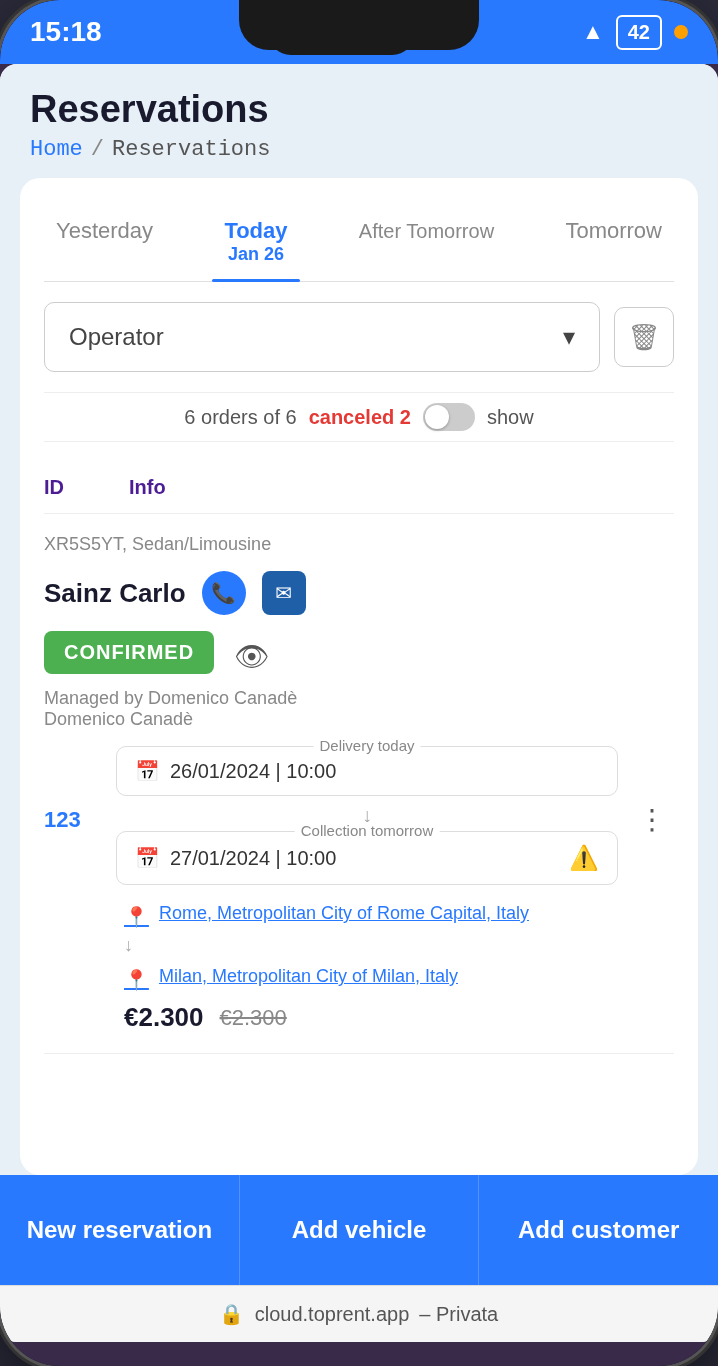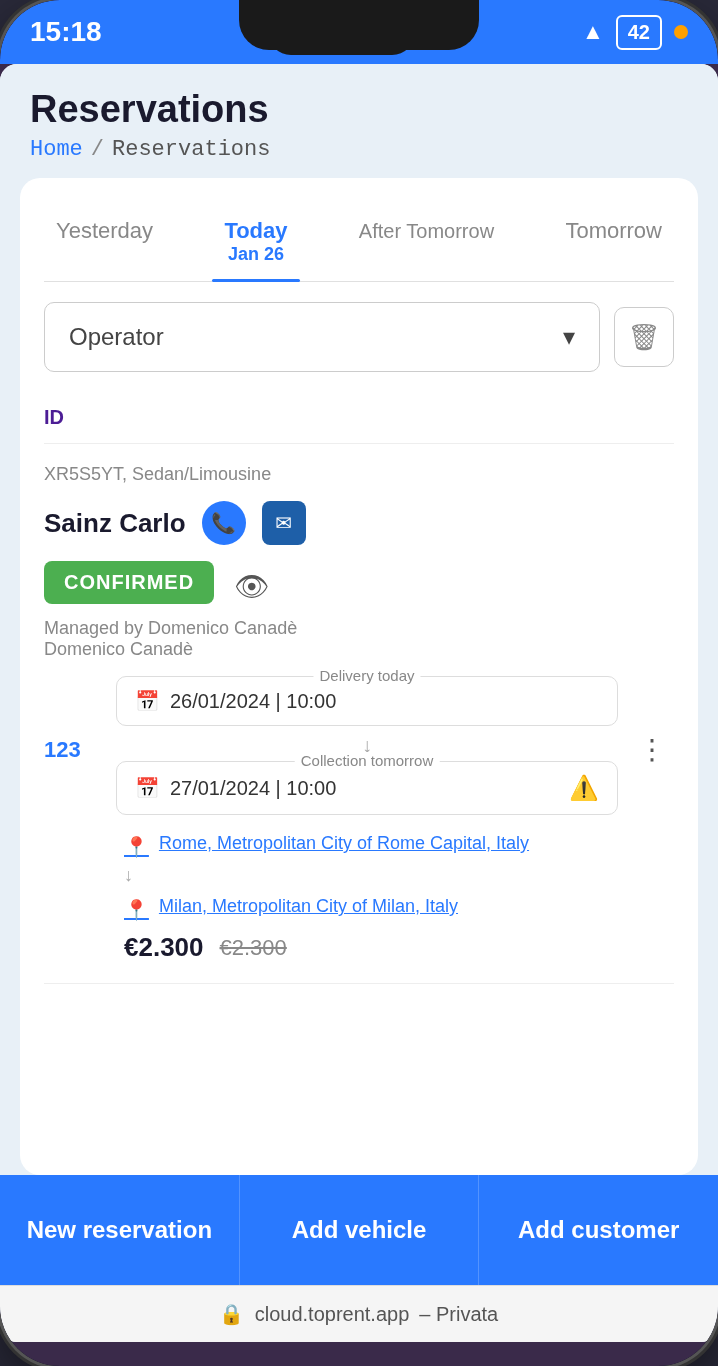--- a/index.html
+++ b/index.html
@@ -518,23 +518,32 @@
         <div class="operator-row">
           <div class="operator-select">
             <span>Operator</span>
             <span>▾</span>
           </div>
           <div class="trash-btn">
             <span>🗑</span>
           </div>
         </div>
 
+        <div class="orders-info">
+          <span>6 orders of 6</span>
+          <span class="canceled-badge">canceled 2</span>
+          <div class="toggle">
+            <div class="toggle-knob"></div>
+          </div>
+          <span>show</span>
+        </div>
 
         <div class="table-header">
           <div class="col-id">ID</div>
+          <div class="col-info">Info</div>
         </div>
 
         <div class="order-card">
 
           <div class="vehicle-subtitle">XR5S5YT, Sedan/Limousine</div>
 
           <div class="customer-row">
             <span class="customer-name">Sainz Carlo</span>
             <div class="icon-phone">
               <span>📞</span>

